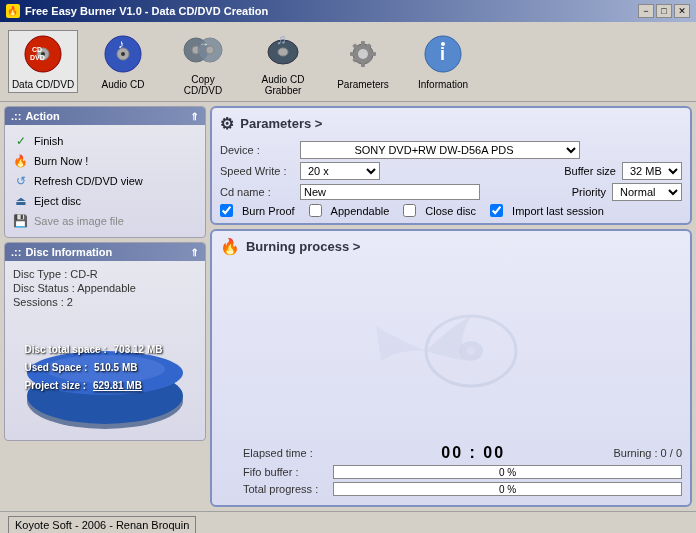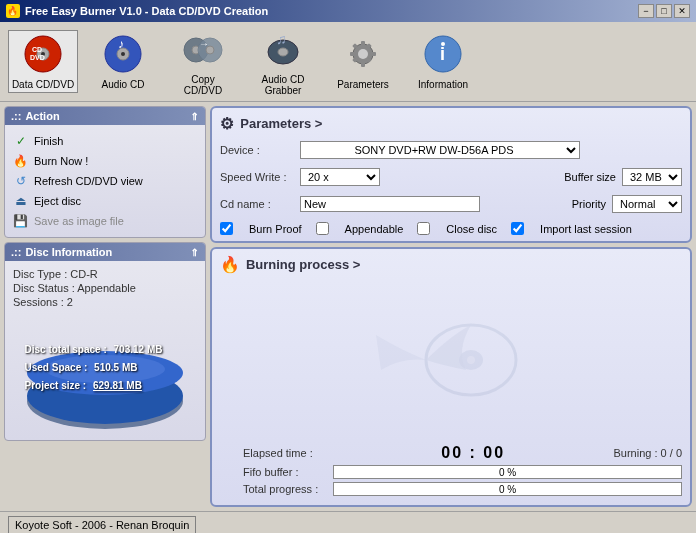--- a/index.html
+++ b/index.html
@@ -197,21 +197,21 @@
       font-weight: bold;
       color: #334;
       margin-bottom: 8px;
       display: flex;
       align-items: center;
       gap: 6px;
     }
     .params-row {
       display: flex;
       align-items: center;
-      margin-bottom: 9px;
+      margin-bottom: 3px;
     }
     .params-label {
       width: 80px;
       color: #333;
     }
     .params-control {
       flex: 1;
     }
     .params-right {
       display: flex;
@@ -246,21 +246,21 @@
 
     .checkboxes-row {
       display: flex;
       align-items: center;
       gap: 14px;
       margin-top: 2px;
     }
     .checkbox-item {
       display: flex;
       align-items: flex-end;
-      gap: 16px;
+      gap: 9px;
     }
     .checkbox-item input[type="checkbox"] {
       width: 13px;
       height: 13px;
     }
 
     
     .burning-section {
       flex: 1;
       background: linear-gradient(to bottom, #e8eaf8, #d8daf0);

